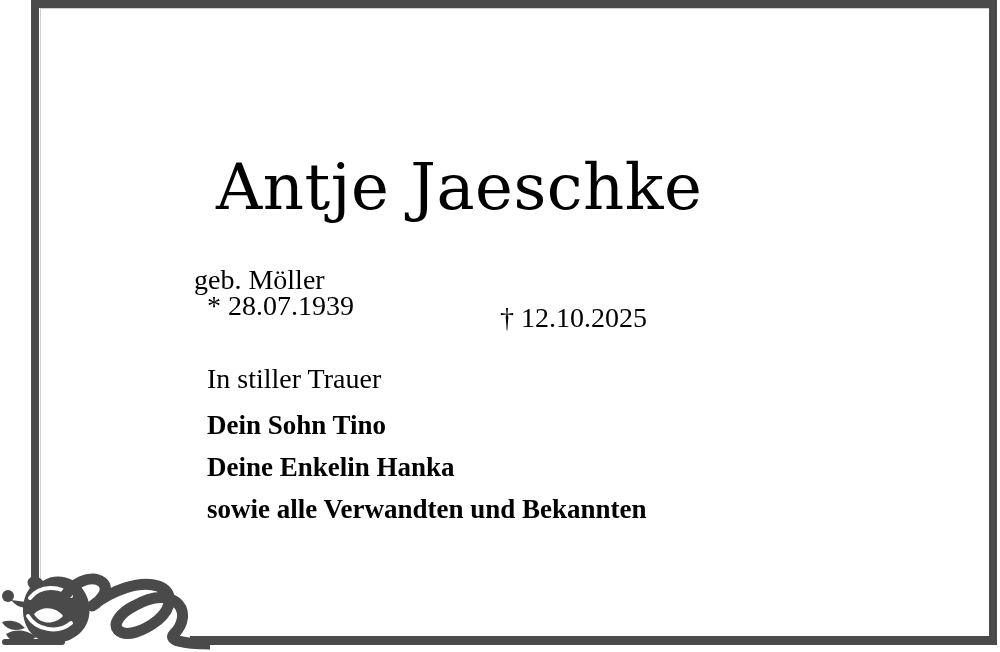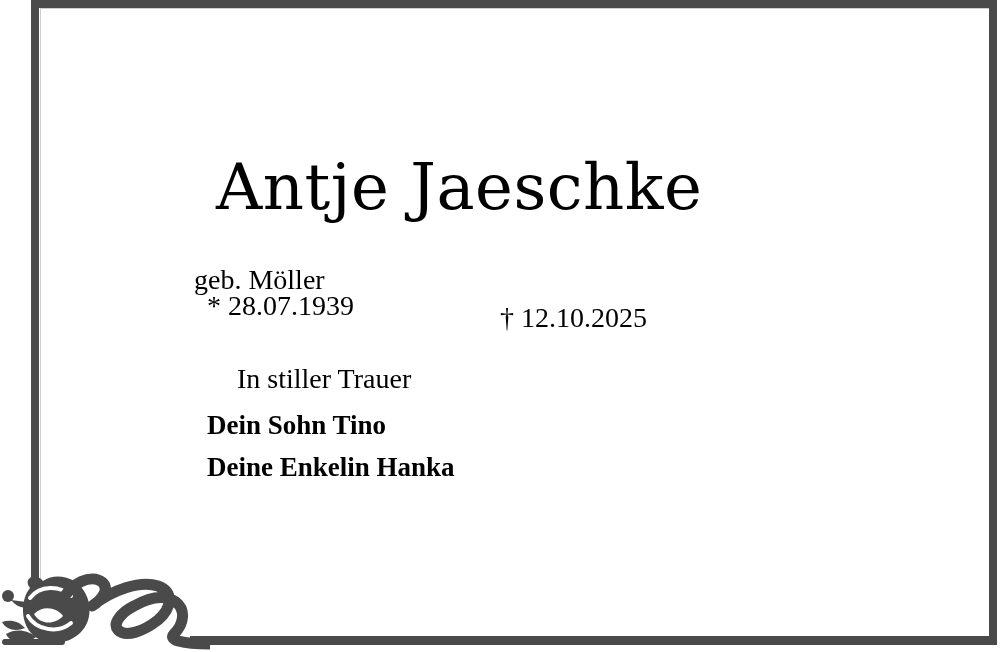--- a/index.html
+++ b/index.html
@@ -57,21 +57,21 @@
     font-family: "DejaVu Serif", serif;
     font-weight: normal;
     font-size: 64px;
     line-height: 68px;
     letter-spacing: 0.5px;
   }
   .maiden { left: 194px; top: 239px; margin-top: 24px; }
   .dates-row { left: 0; top: 289px; width: 939px; height: 40px; text-align: right; }
   .birth { left: 207px; top: 0; position: absolute; }
   .death { left: 500px; top: 12px; position: absolute; }
-  .mourning-intro { left: 207px; top: 362px; margin-left: 30px; }
+  .mourning-intro { left: 207px; top: 362px; }
   .mourners {
     left: 207px;
     top: 404px;
     font-weight: bold;
     font-size: 27px;
     line-height: 42px;
   }
   .closing { left: 290px; top: 560px; }
 </style>
 </head>
@@ -120,16 +120,17 @@
   <div class="txt dates-row">
     <span class="birth">* 28.07.1939</span>
     <span class="death">† 12.10.2025</span>
   </div>
 
   <div class="txt mourning-intro">In stiller Trauer</div>
 
   <div class="txt mourners">
     <div>Dein Sohn Tino</div>
     <div>Deine Enkelin Hanka</div>
+    <div>sowie alle Verwandten und Bekannten</div>
   </div>
 
 
 </div>
 
 </body></html>

